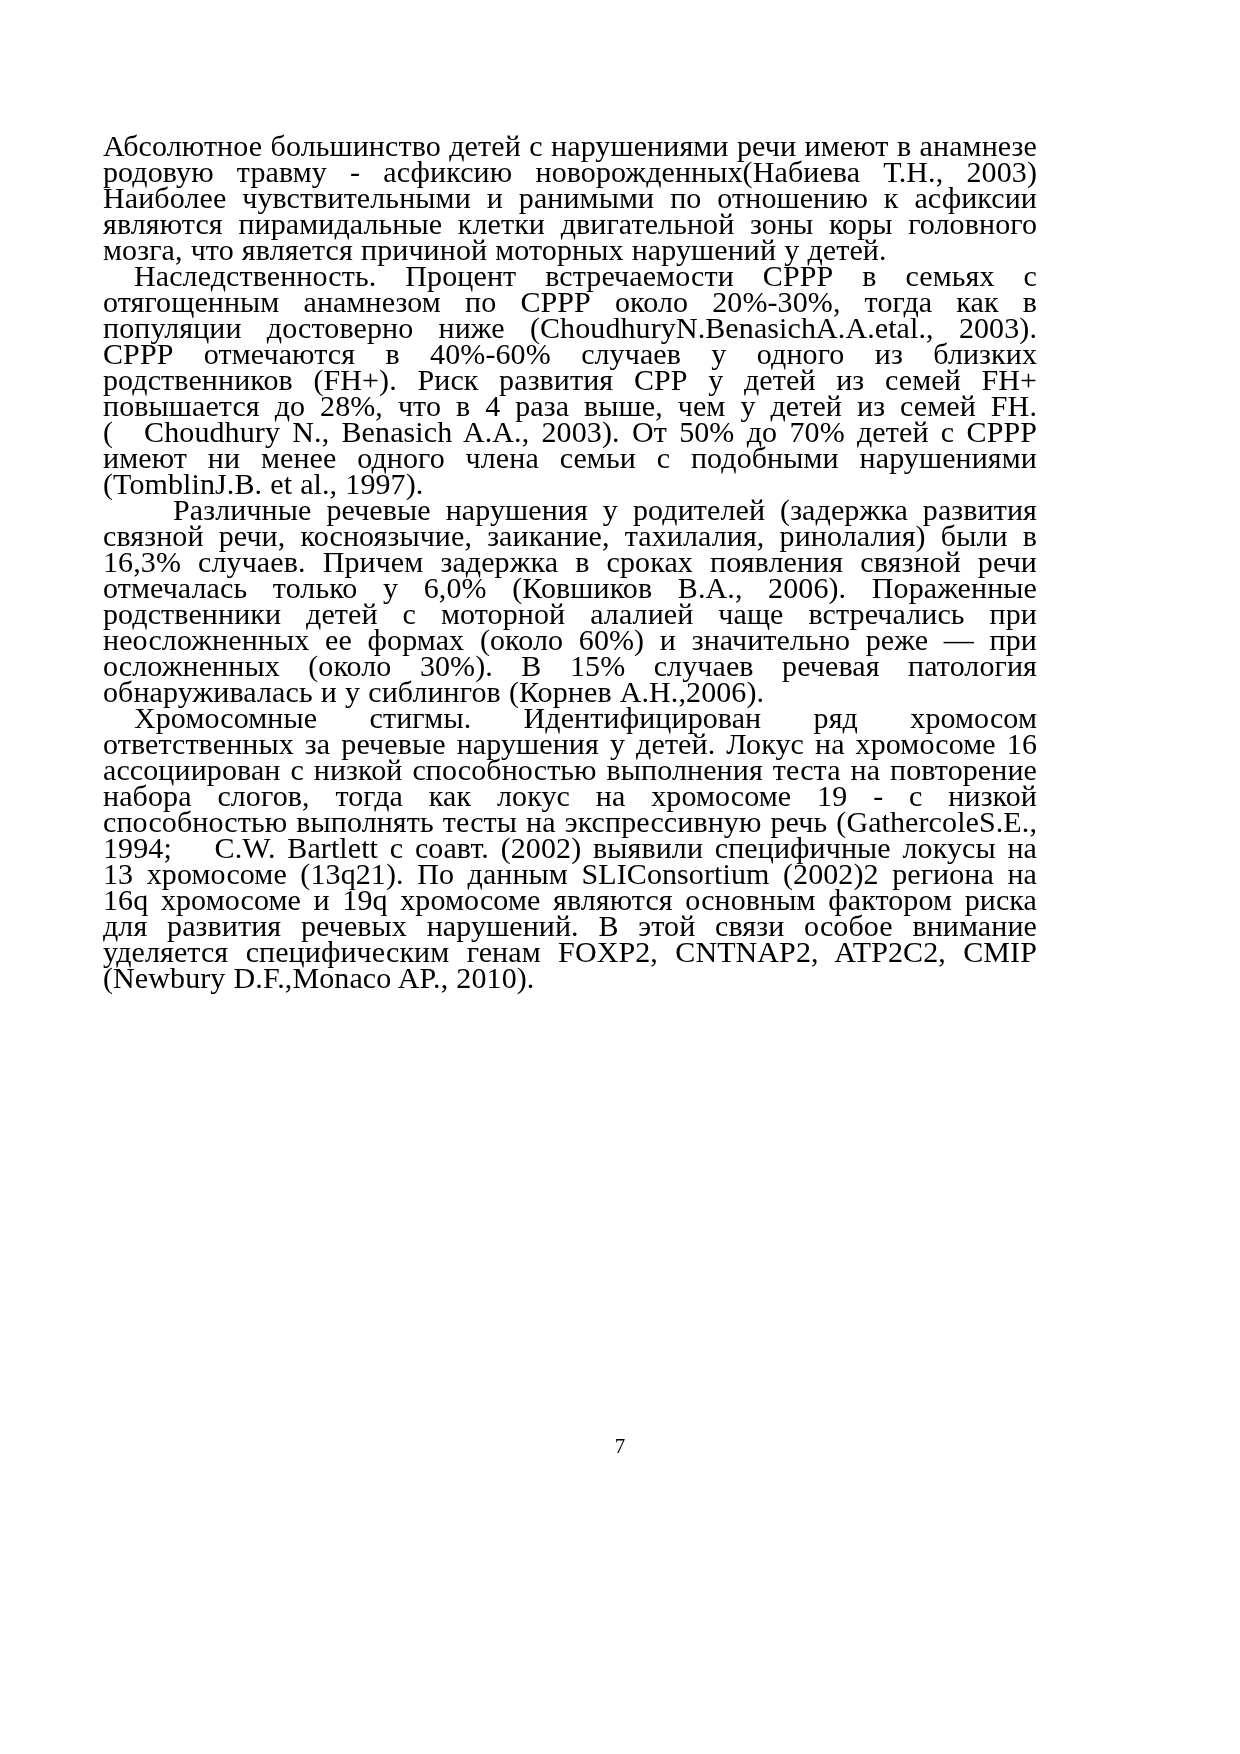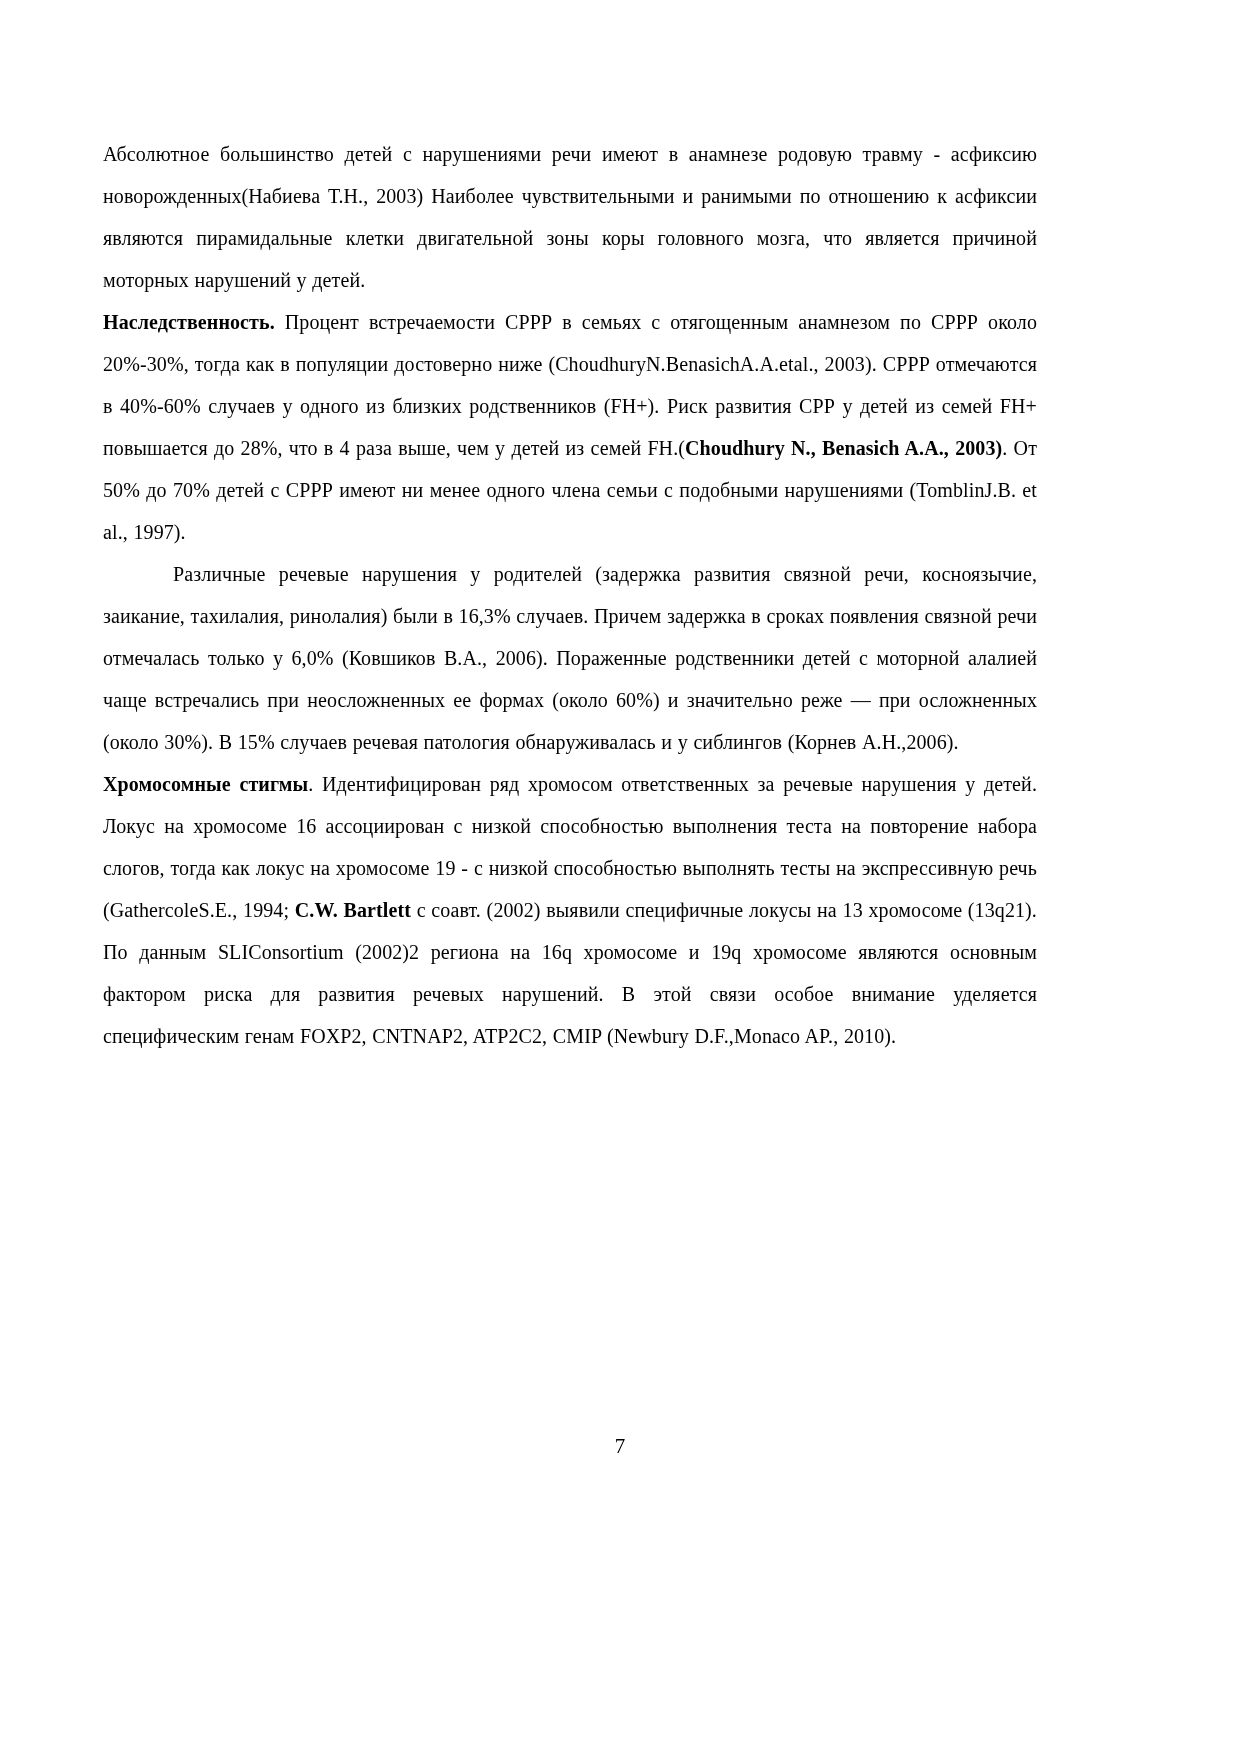--- a/index.html
+++ b/index.html
@@ -23,34 +23,35 @@
   .content {
     position: absolute;
     left: 103px;
     top: 133px;
     width: 934px;
   }
   .para {
     margin: 0;
     text-align: justify;
     text-justify: inter-word;
-    font-size: 20px;
-    line-height: 42px;
+    font-size: 30px;
+    line-height: 26px;
     letter-spacing: 0.1px;
     word-spacing: 0.5px;
     hyphens: none;
   }
   .para + .para {
     margin-top: 0;
   }
   .indent {
     text-indent: 70px;
   }
   .b {
-    font-weight: bold;
+    font-weight: normal;
+    margin-left: 31px;
   }
   .page-number {
     position: absolute;
     left: 0;
     right: 0;
     top: 1432px;
     text-align: center;
     font-family: "Liberation Serif", "DejaVu Serif", serif;
     font-size: 21px;
     line-height: 28px;

